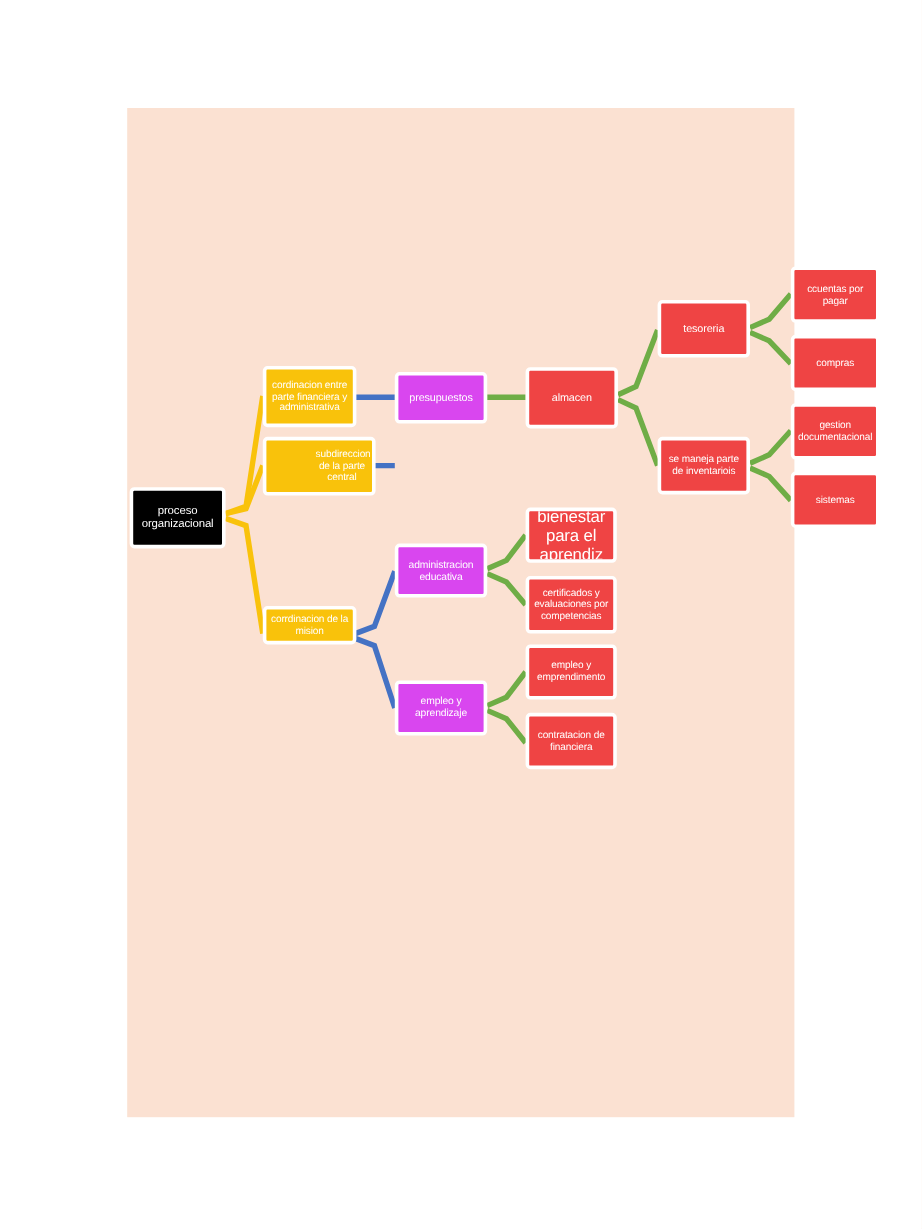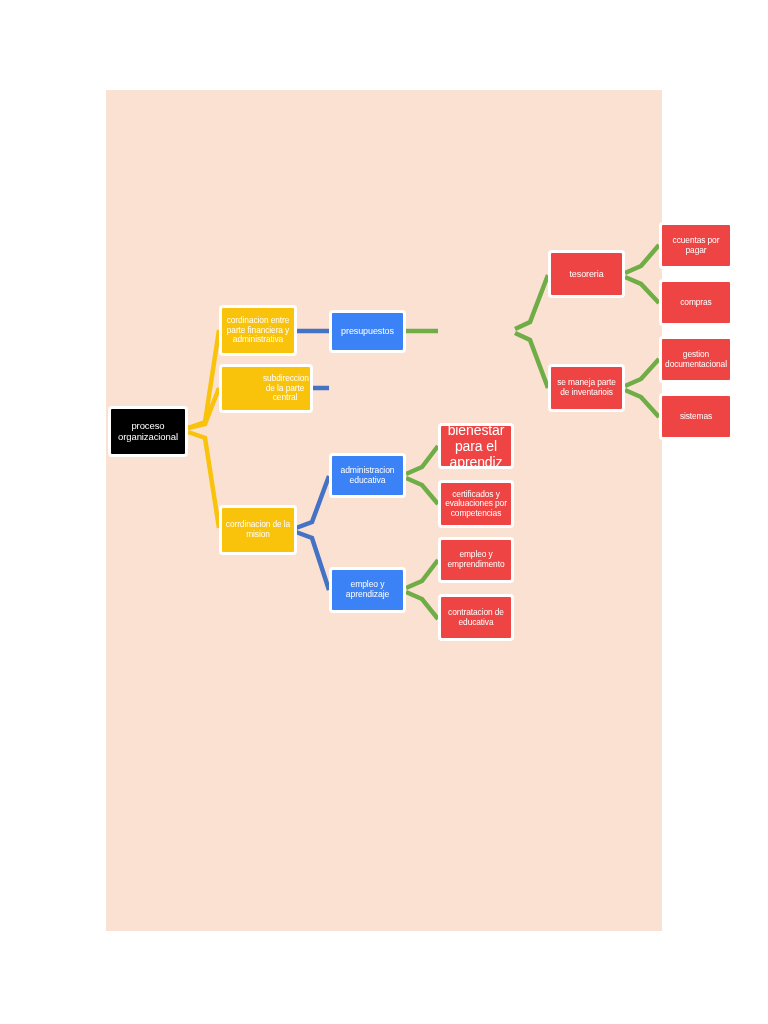--- a/index.html
+++ b/index.html
@@ -56,21 +56,21 @@
     padding: 2px 3px;
     overflow: hidden;
     letter-spacing: -0.1px;
   }
   .node span {
     display: block;
     width: 100%;
   }
   .n-root   { background: #000000; }
   .n-yellow { background: #f9c20b; }
-  .n-blue   { background: #3b82f6; }
+  .n-blue   { background: #d946ef; }
   .n-green  { background: #ef4444; }
 </style>
 </head>
 <body>
 
 <div id="page">
 
   <div id="canvas"></div>
 
   <div id="diagram-layer">
@@ -111,37 +111,40 @@
     </div>
 
     <div class="node n-yellow" style="left:219px; top:305px; width:78px; height:51px; font-size:8.4px;">
       <span>cordinacion entre parte financiera y administrativa</span>
     </div>
 
     <div class="node n-yellow" style="left:219px; top:364px; width:94px; height:49px; font-size:8.4px;padding-left:41px;">
       <span>subdireccion de la parte central</span>
     </div>
 
-    <div class="node n-yellow" style="left:219px; top:505px; width:78px; height:50px; font-size:8.4px;justify-content:flex-end;">
+    <div class="node n-yellow" style="left:219px; top:505px; width:78px; height:32px; font-size:8.4px;justify-content:flex-end;">
       <span>corrdinacion de la mision</span>
     </div>
 
     <div class="node n-blue" style="left:329px; top:310px; width:77px; height:43px; font-size:9px;">
       <span>presupuestos</span>
     </div>
 
 
     <div class="node n-blue" style="left:329px; top:453px; width:77px; height:45px; font-size:8.6px;">
       <span>administracion educativa</span>
     </div>
 
     <div class="node n-blue" style="left:329px; top:567px; width:77px; height:46px; font-size:8.6px;">
       <span>empleo y aprendizaje</span>
     </div>
 
+    <div class="node n-green" style="left:438px; top:306px; width:77px; height:51px; font-size:9px;">
+      <span>almacen</span>
+    </div>
 
     <div class="node n-green" style="left:548px; top:250px; width:77px; height:48px; font-size:9px;">
       <span>tesoreria</span>
     </div>
 
     <div class="node n-green" style="left:548px; top:364px; width:77px; height:48px; font-size:8.4px;">
       <span>se maneja parte de inventariois</span>
     </div>
 
     <div class="node n-green" style="left:659px; top:222px; width:74px; height:47px; font-size:8.4px;">
@@ -166,17 +169,17 @@
 
     <div class="node n-green" style="left:438px; top:480px; width:76px; height:48px; font-size:8.4px;">
       <span>certificados y evaluaciones por competencias</span>
     </div>
 
     <div class="node n-green" style="left:438px; top:537px; width:76px; height:46px; font-size:8.4px;">
       <span>empleo y emprendimento</span>
     </div>
 
     <div class="node n-green" style="left:438px; top:594px; width:76px; height:47px; font-size:8.4px;">
-      <span>contratacion de educativa</span>
+      <span>contratacion de financiera</span>
     </div>
 
   </div>
 </div>
 
 </body></html>

